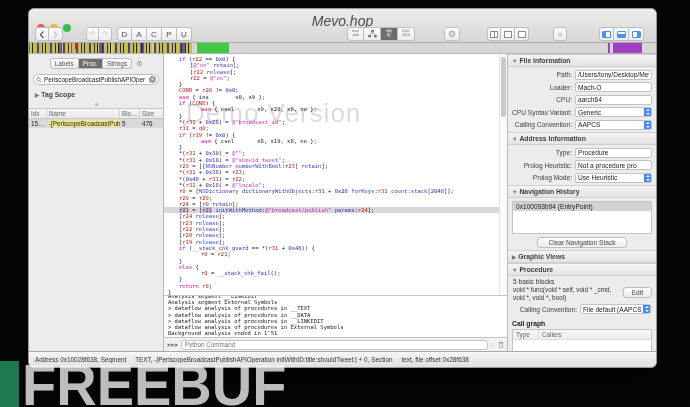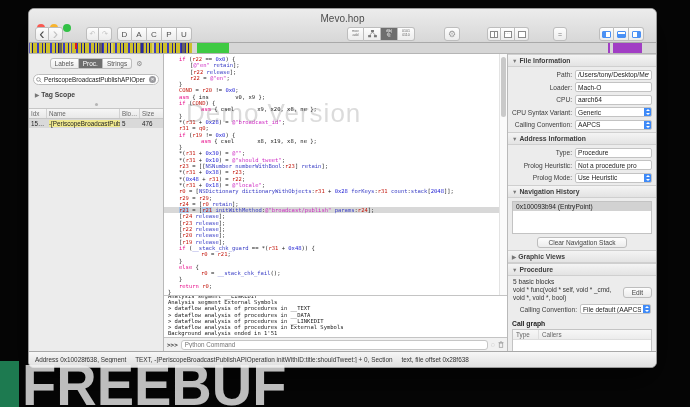--- a/index.html
+++ b/index.html
@@ -7,21 +7,21 @@
               font-family:"Liberation Sans", sans-serif; }
   .window { position:absolute; left:28px; top:8px; width:629px; height:360px;
             border-radius:6px; background:#ececec; overflow:hidden;
             box-shadow:0 12px 34px rgba(0,0,0,.65); border:1px solid #9a9a9a; }
   
   .header { position:relative; height:34px;
             background:linear-gradient(#ececec,#d7d7d7); border-bottom:1px solid #a9a9a9; }
   .lights { position:absolute; left:8px; top:15px; display:flex; gap:5px; }
   .light  { width:8px; height:8px; border-radius:50%; }
   .title  { position:absolute; top:4px; left:0; right:0; text-align:center;
-            font-size:10px; color:#4c4c4c; }
+            font-size:14px; color:#4c4c4c;font-style:italic; }
   .tbtn { position:absolute; top:18px; height:14px; background:linear-gradient(#fdfdfd,#ececec);
           border:1px solid #bdbdbd; border-radius:3px; display:flex; align-items:center;
           justify-content:center; font-size:9px; color:#5a5a5a; }
   .seg { display:flex; position:absolute; top:18px; height:14px; }
   .seg > span { border:1px solid #bdbdbd; border-left-width:0; background:linear-gradient(#fdfdfd,#ececec);
           display:flex; align-items:center; justify-content:center; color:#4f4f4f; }
   .seg > span:first-child { border-left-width:1px; border-radius:3px 0 0 3px; }
   .seg > span:last-child  { border-radius:0 3px 3px 0; }
   .dim { color:#c2c2c2 !important; }
   .modes > span { width:17px; font-size:3.6px; line-height:3.8px; text-align:center; white-space:pre-line; color:#666; }

